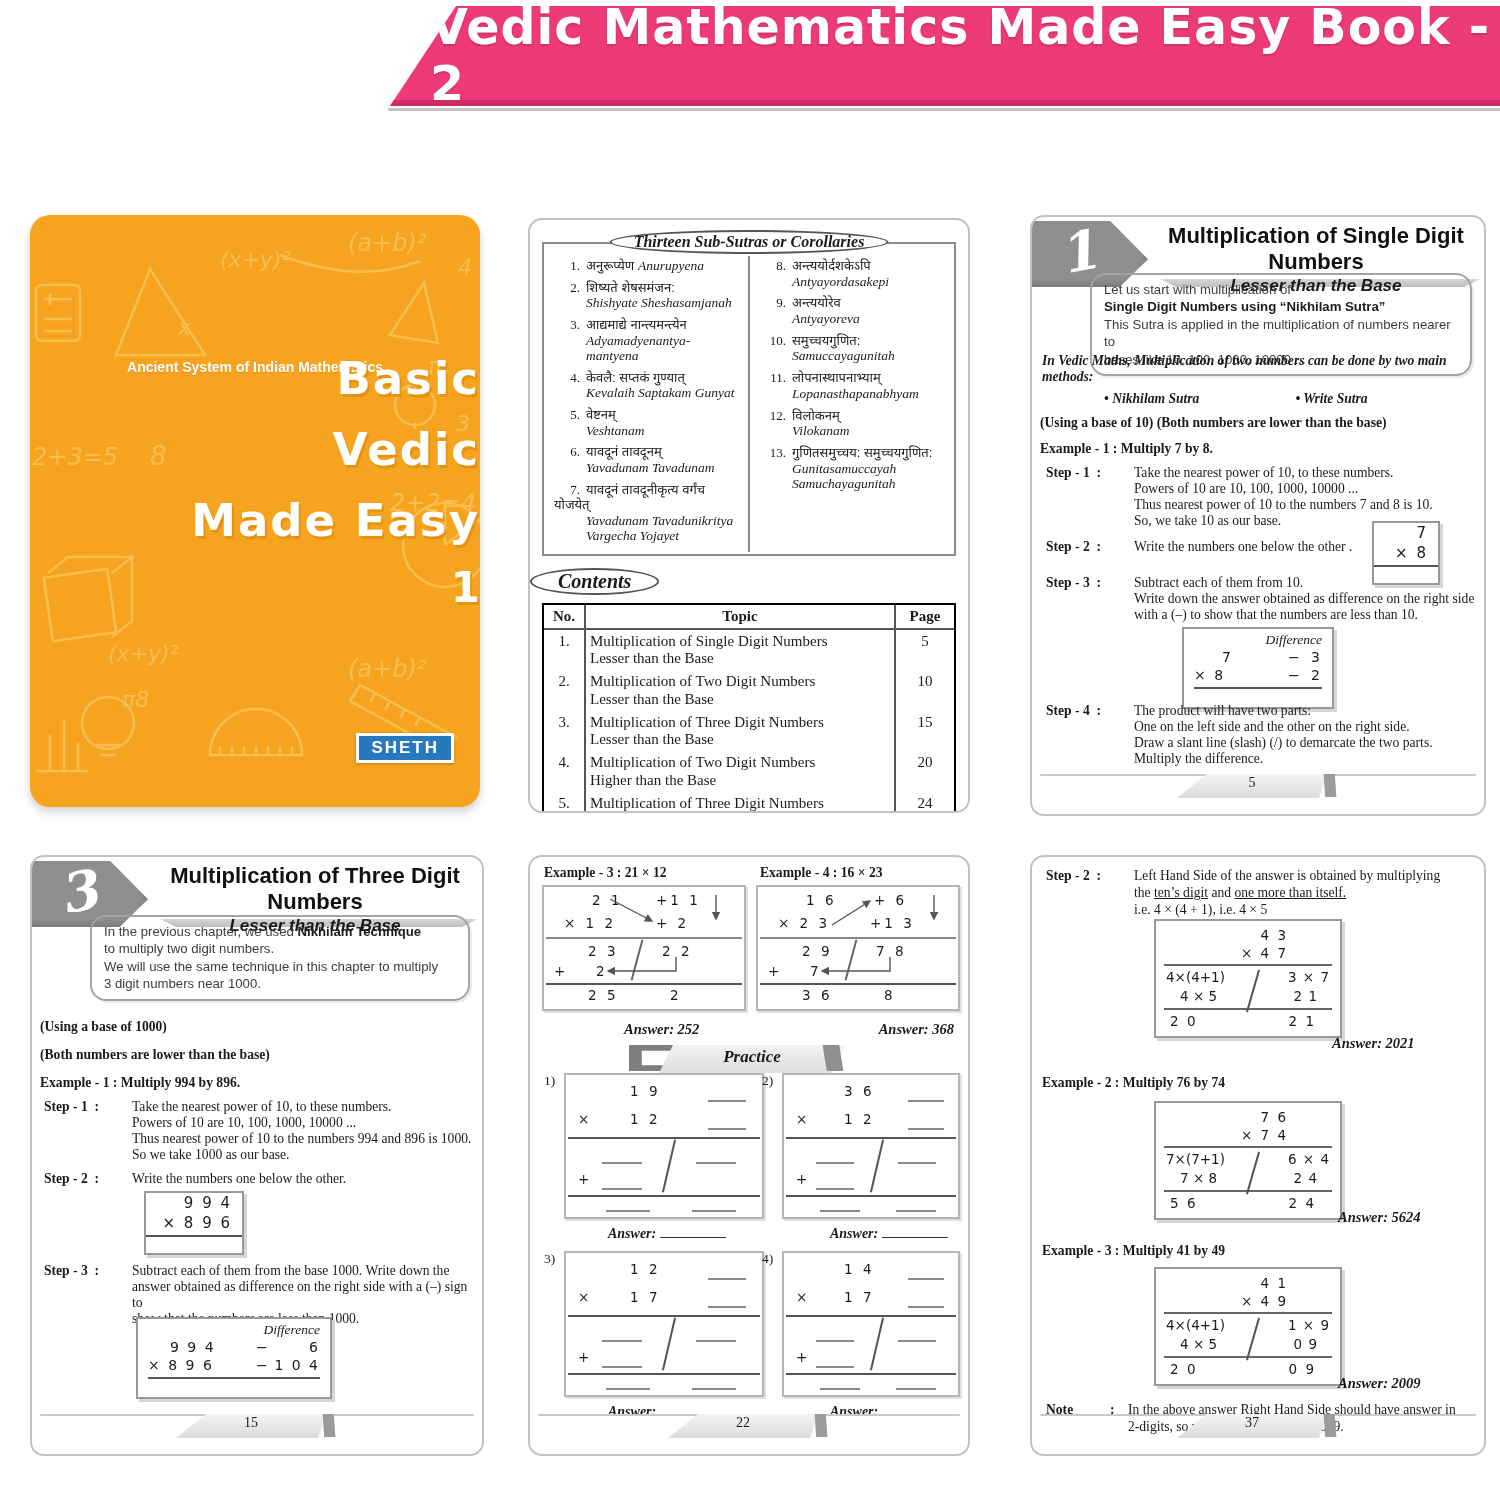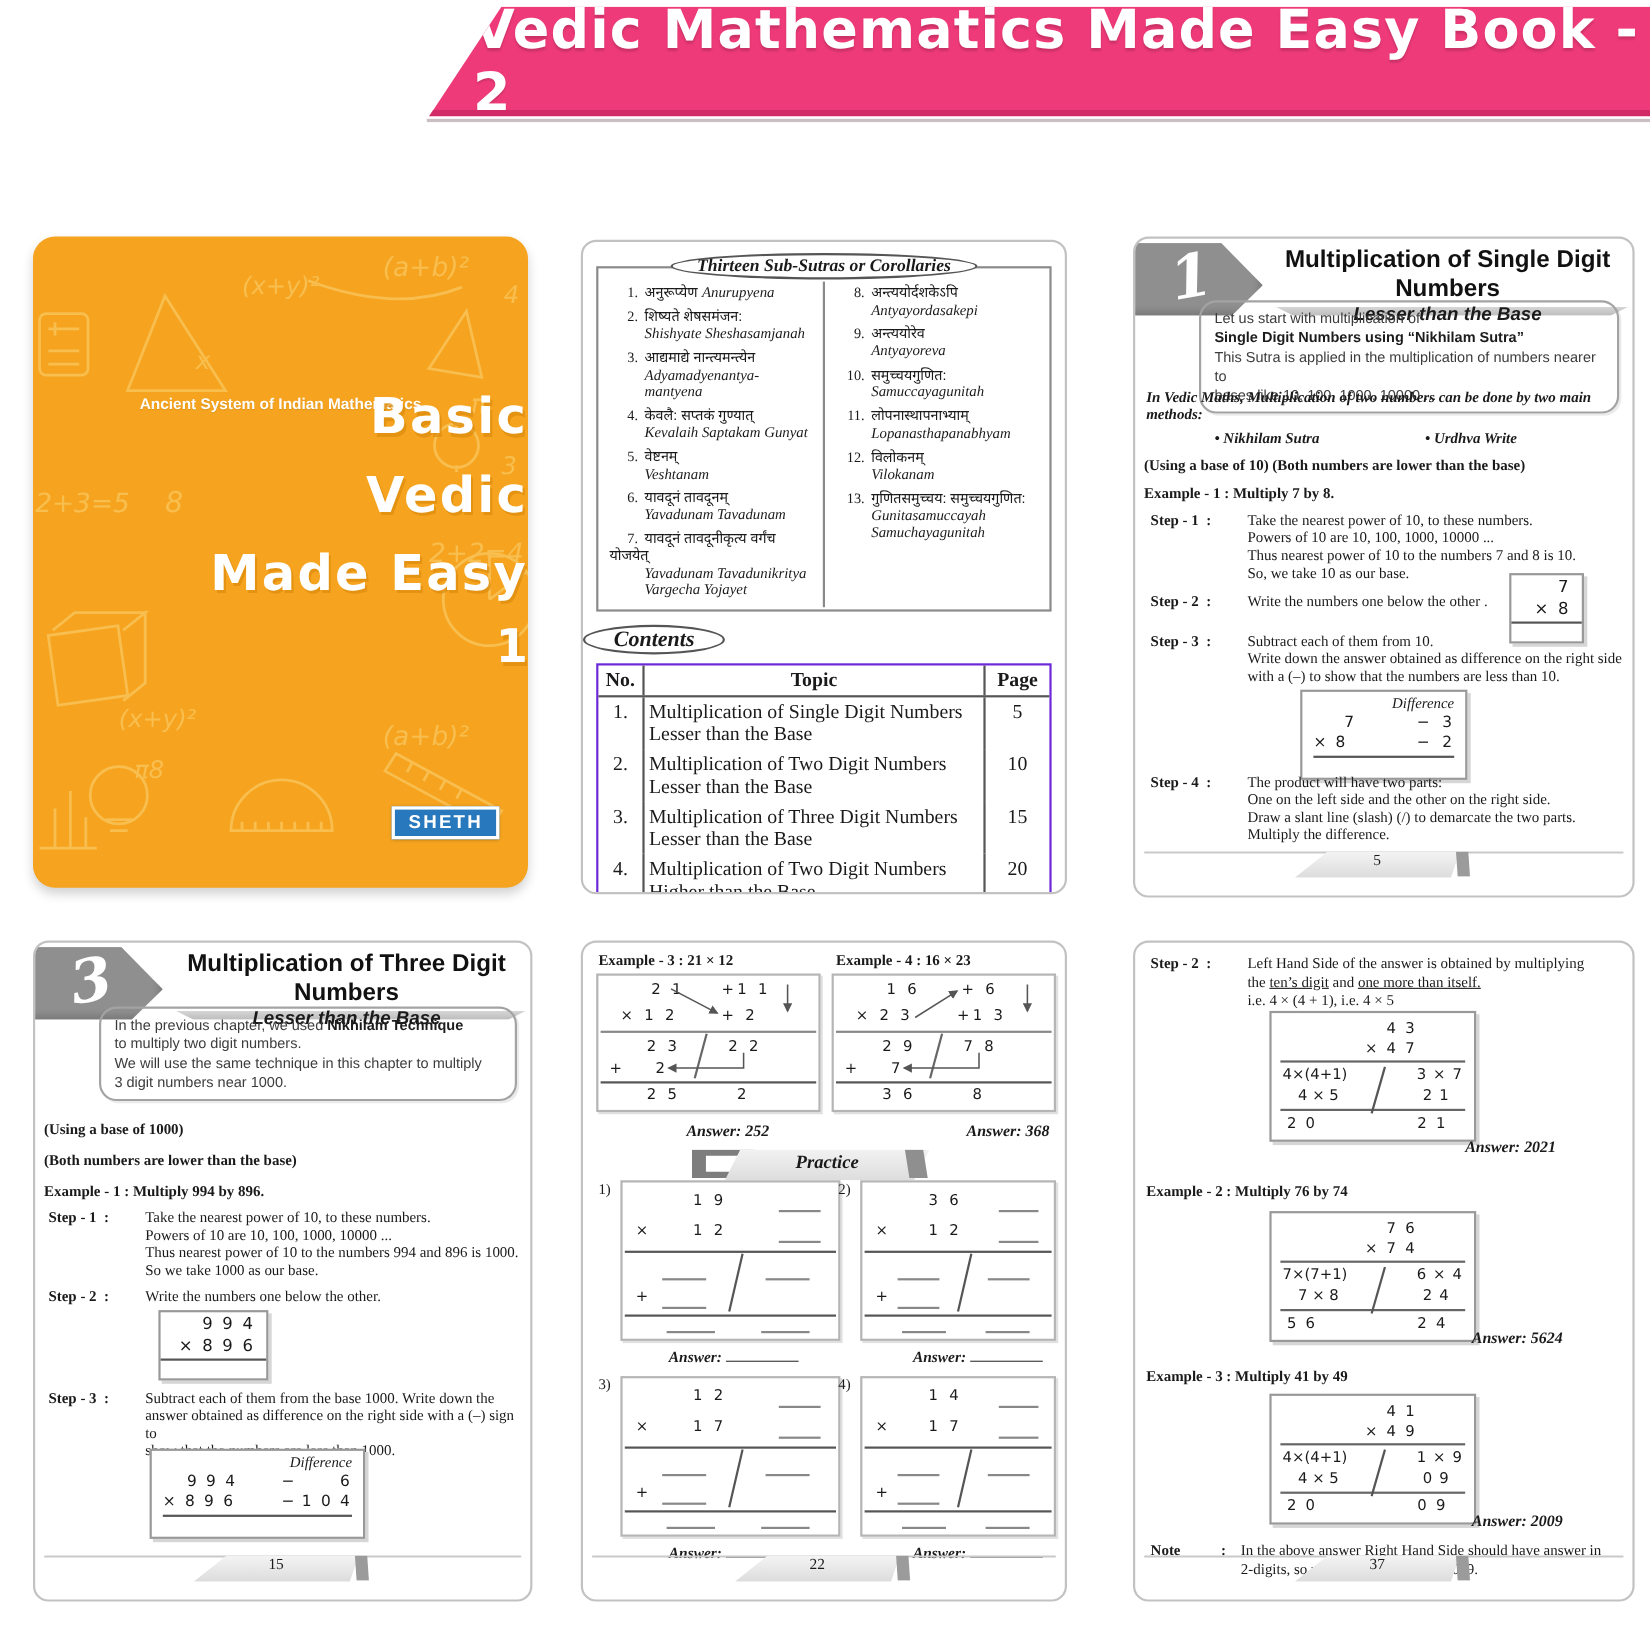--- a/index.html
+++ b/index.html
@@ -47,21 +47,21 @@
   .sscols{display:flex;}
   .sscol{flex:1;padding:2px 8px 2px 10px;}
   .sscol.left{border-right:2px solid #8a8a8a;}
   .ssitem{margin-bottom:6px;font-size:13px;line-height:1.2;}
   .ssnum{display:inline-block;width:26px;text-align:right;margin-right:6px;}
   .dev{font-family:"Liberation Sans",sans-serif;font-size:13px;}
   .trn{display:block;font-style:italic;font-size:13.5px;margin-left:32px;line-height:1.1;margin-top:1px;}
   .sscol.left .ssitem:first-child .trn{display:inline;margin-left:4px;}
   .contents-ovalwrap{text-align:left;margin-top:12px;}
   .contents-oval{display:inline-block;font-size:20px;padding:0 26px;}
-  .toctable{margin:8px 12px 12px 12px;border:2px solid #6d28d9;font-size:18px;}
+  .toctable{margin:8px 12px 12px 12px;border:2px solid #000000;font-size:15px;}
   .tocrow{display:grid;grid-template-columns:42px 1fr 60px;}
   .tocrow>div{padding:3px 4px;}
   .tocrow .c-no{text-align:center;border-right:2px solid #555;}
   .tocrow .c-page{text-align:center;border-left:2px solid #555;}
   .tochead{border-bottom:2px solid #555;font-weight:bold;}
   .tochead .c-topic{text-align:center;}
   .topic-l{line-height:1.15;}
 
   
   .chap-head{position:absolute;top:0;left:0;right:0;height:80px;}
@@ -294,21 +294,21 @@
       <div><b>Single Digit Numbers using “Nikhilam Sutra”</b></div>
       <div>This Sutra is applied in the multiplication of numbers nearer to</div>
       <div>bases like 10, 100, 1000,  10000 ...</div>
     </div>
     <div class="abs bodytext bi" style="top:136px;left:10px;right:8px;">
       <div>In Vedic Maths, Multiplication of two numbers can be done by two main</div>
         <div>methods:</div>
     </div>
     <div class="abs bodytext bi" style="top:174px;left:72px;display:flex;gap:96px;">
       <span>•  Nikhilam Sutra</span>
-        <span>•  Urdhva Write</span>
+        <span>•  Write Sutra</span>
     </div>
     <div class="abs bodytext bold" style="top:198px;left:8px;">(Using a base of 10)  (Both numbers are lower than the base)</div>
     <div class="abs bodytext bold" style="top:224px;left:8px;">Example - 1  :  Multiply 7 by 8.</div>
     <div class="abs step" style="top:248px;left:14px;right:8px;">
       <div class="step-label">Step - 1  :</div>
       <div class="step-lines">
           <div>Take the nearest power of 10, to these numbers.</div>
           <div>Powers of 10 are  10, 100, 1000,  10000 ...</div>
           <div>Thus nearest power of 10 to the numbers 7 and 8 is 10.</div>
           <div>So, we take 10 as our base.</div>

